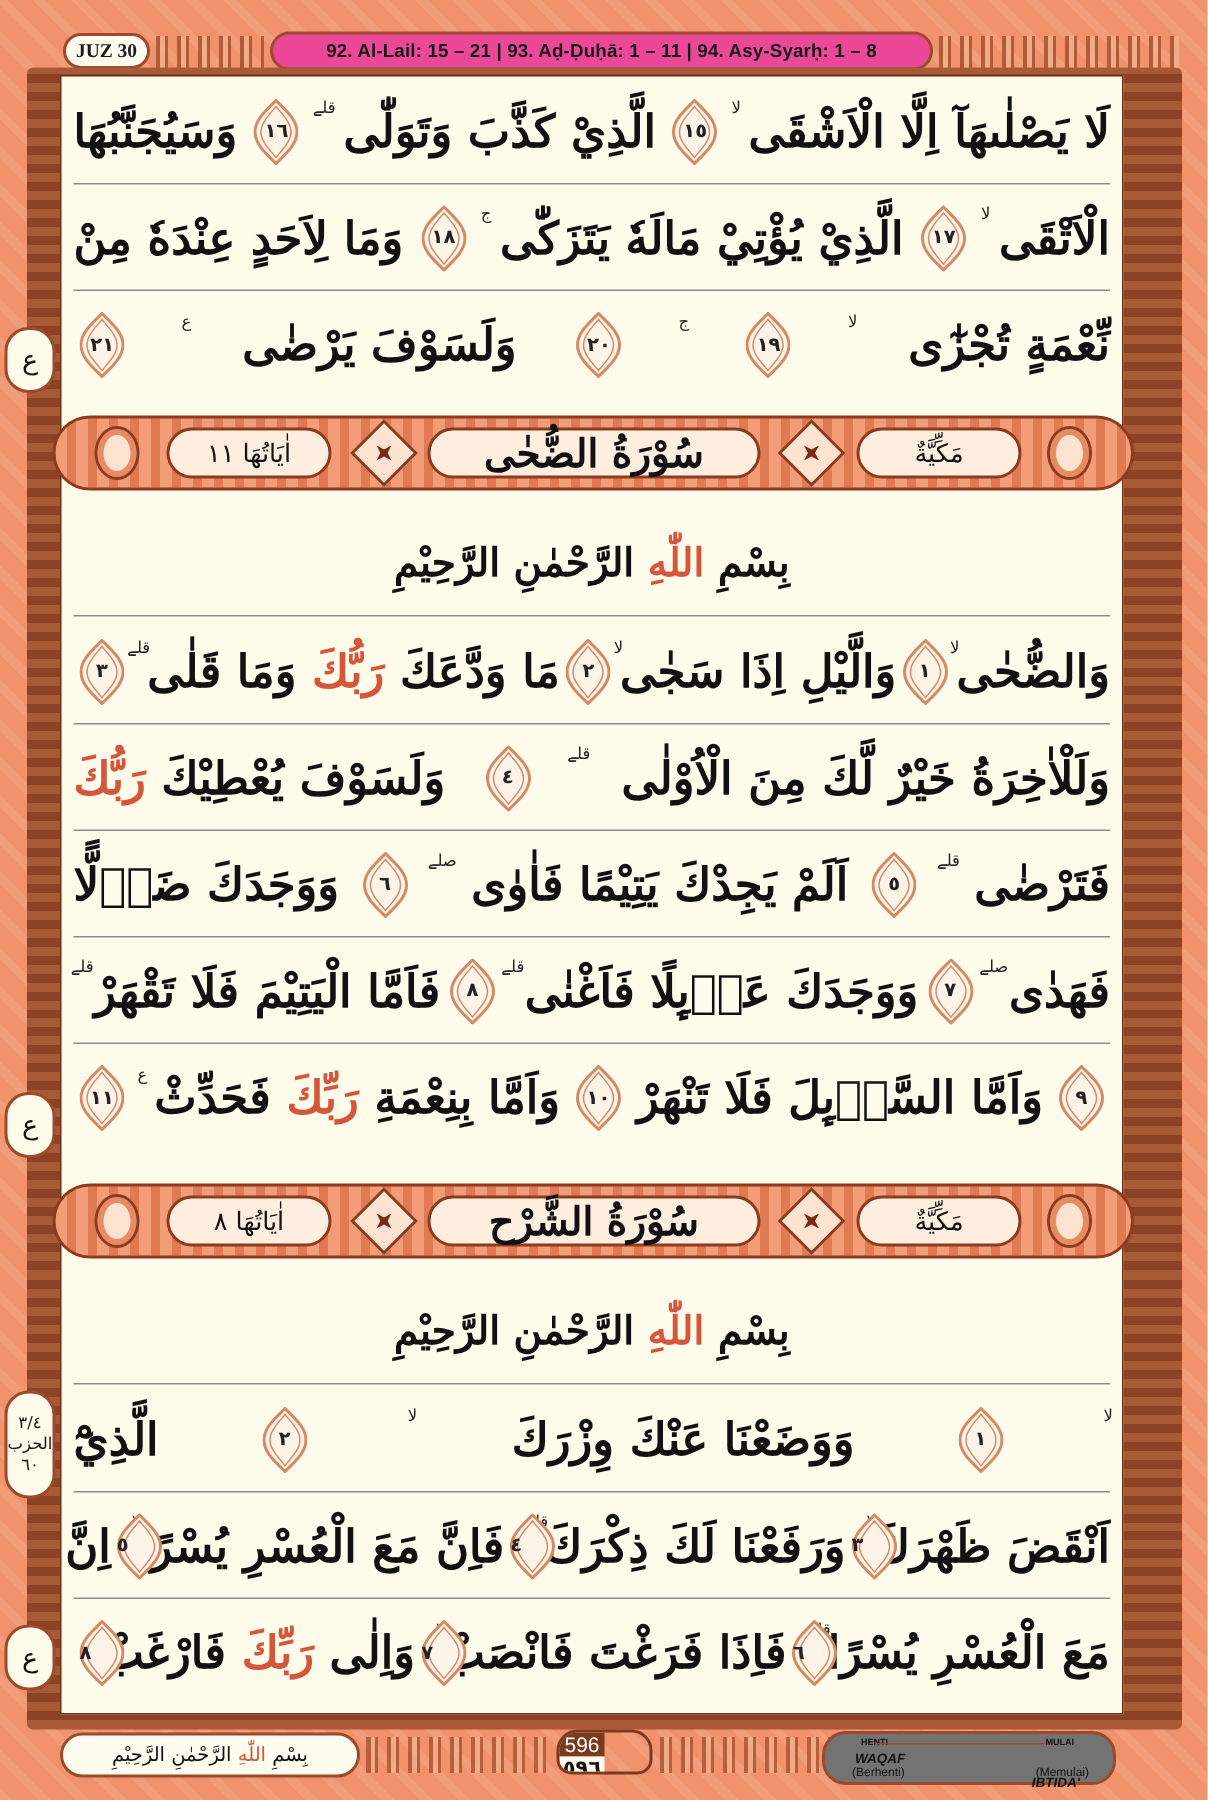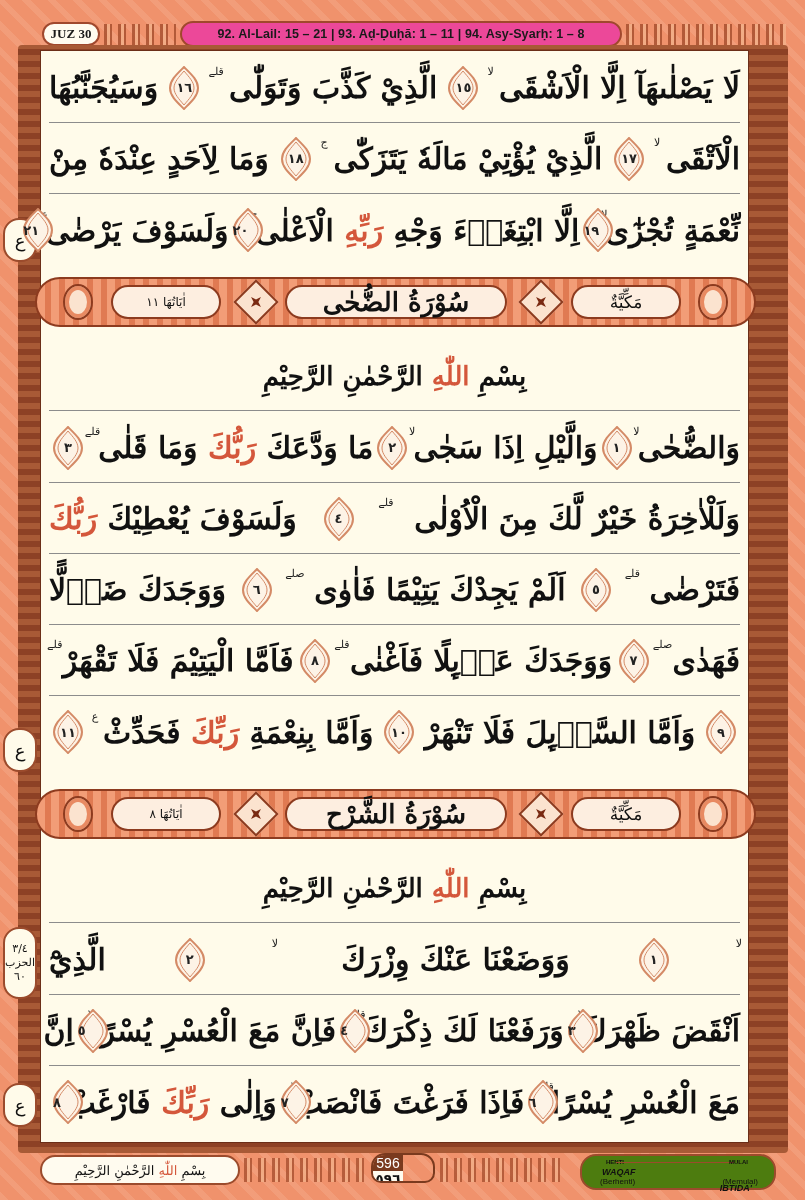--- a/index.html
+++ b/index.html
@@ -82,21 +82,21 @@
     background: #e88a62; border: 2px solid #8d3b1f; border-radius: 26px;
     background-image: repeating-linear-gradient(90deg, #f29d77 0 8px, #e07a52 8px 14px);
   }
   .banner-cell {
     position: absolute; top: 14px; height: 34px; background: #fdeee0;
     border: 2px solid #8d3b1f; border-radius: 17px;
     display: flex; align-items: center; justify-content: center;
     font-family: "DejaVu Serif", serif; color: #111;
   }
   .banner-title { left: 250px; width: 222px; font-size: 26px; font-weight: bold; }
-  .banner-left { left: 76px; width: 110px; font-size: 12px; }
+  .banner-left { left: 76px; width: 110px; font-size: 17px; }
   .banner-right { left: 536px; width: 110px; font-size: 17px; }
   .banner-diamond {
     position: absolute; top: 15px; width: 32px; height: 32px;
     transform: rotate(45deg); background: #fbe3cf; border: 2px solid #8d3b1f;
     display: flex; align-items: center; justify-content: center;
   }
   .banner-diamond::after {
     content: ""; width: 14px; height: 14px; background: #7a2a12;
     clip-path: polygon(50% 0, 62% 38%, 100% 50%, 62% 62%, 50% 100%, 38% 62%, 0 50%, 38% 38%);
   }
@@ -134,22 +134,22 @@
   .footer-bism .red { color: #d4573b; }
   .pageno {
     position: absolute; left: 371px; top: 1153px; width: 64px; height: 30px;
     border: 2px solid #7a3a1e; border-radius: 14px 14px 10px 10px; overflow: hidden; display: flex; flex-direction: column;
   }
   .pageno .latin { width: 50%; background: #7a3a1e; color: #fff; font-family: "Liberation Sans", sans-serif;
     font-size: 14px; display: flex; align-items: center; justify-content: center; }
   .pageno .arabic { width: 50%; background: #fffbef; color: #111; font-family: "DejaVu Sans", sans-serif;
     font-size: 14px; font-weight: bold; display: flex; align-items: center; justify-content: center; }
   .legend {
-    position: absolute; left: 580px; top: 1154px; width: 196px; height: 36px;
-    background: #4d7c0f; border: 2px solid #9b4b2c; border-radius: 16px;
+    position: absolute; left: 548px; top: 1154px; width: 196px; height: 36px;
+    background: #737373; border: 2px solid #9b4b2c; border-radius: 16px;
     font-family: "Liberation Sans", sans-serif; color: #111;
   }
   .legend .lbl-small { position: absolute; top: 3px; font-size: 6px; font-weight: bold; }
   .legend .rule { position: absolute; left: 34px; right: 40px; top: 6px; border-top: 1px solid #9b4b2c; }
   .legend .lbl-main { position: absolute; top: 11px; font-size: 9px; font-weight: bold; font-style: italic; }
   .legend .lbl-sub { position: absolute; top: 21px; font-size: 8px; }
   .footer-orn {
     position: absolute; top: 1158px; height: 24px;
     background: repeating-linear-gradient(90deg, #a8502f 0 3px, #f2b089 3px 6px, #a8502f 6px 8px, transparent 8px 14px);
     opacity: 0.8;
@@ -229,21 +229,20 @@
   <div class="line no-rule" style="top:144px;">
       <span class="word">نِّعْمَةٍ تُجْزٰٓى</span>
       <span class="stop">لا</span>
       <span class="ayah">
         <svg width="30" height="44" viewBox="0 0 30 44">
           <path d="M15 1 C22 8 29 14 29 22 C29 30 22 36 15 43 C8 36 1 30 1 22 C1 14 8 8 15 1Z" fill="#fdf3e6" stroke="#d48a66" stroke-width="2"></path>
           <path d="M15 5 C20 11 25 16 25 22 C25 28 20 33 15 39 C10 33 5 28 5 22 C5 16 10 11 15 5Z" fill="none" stroke="#d48a66" stroke-width="1"></path>
         </svg>
         <span>١٩</span>
       </span>
-      <span class="word">اِلَّا ابْتِغَاۤءَ وَجْهِ <span class="red">رَبِّهِ</span> الْاَعْلٰى</span>
       <span class="stop">ج</span>
       <span class="ayah">
         <svg width="30" height="44" viewBox="0 0 30 44">
           <path d="M15 1 C22 8 29 14 29 22 C29 30 22 36 15 43 C8 36 1 30 1 22 C1 14 8 8 15 1Z" fill="#fdf3e6" stroke="#d48a66" stroke-width="2"></path>
           <path d="M15 5 C20 11 25 16 25 22 C25 28 20 33 15 39 C10 33 5 28 5 22 C5 16 10 11 15 5Z" fill="none" stroke="#d48a66" stroke-width="1"></path>
         </svg>
         <span>٢٠</span>
       </span>
       <span class="word">وَلَسَوْفَ يَرْضٰى</span>
       <span class="stop">ع</span>

